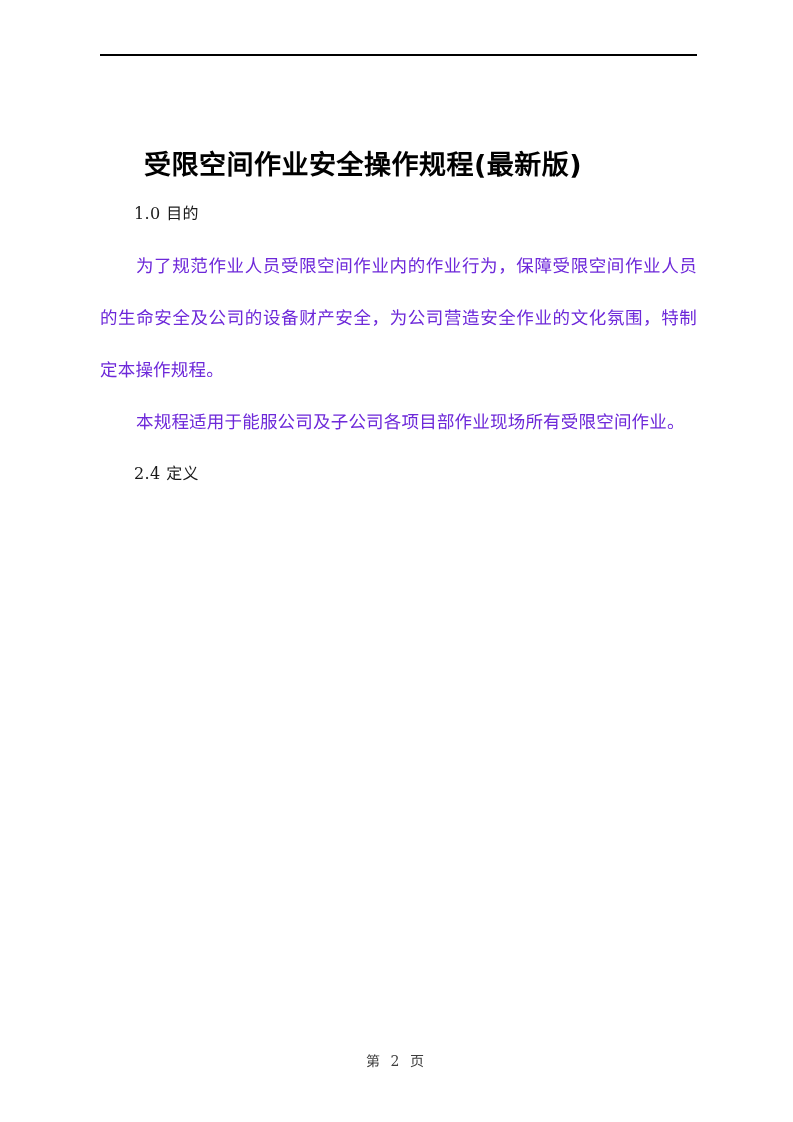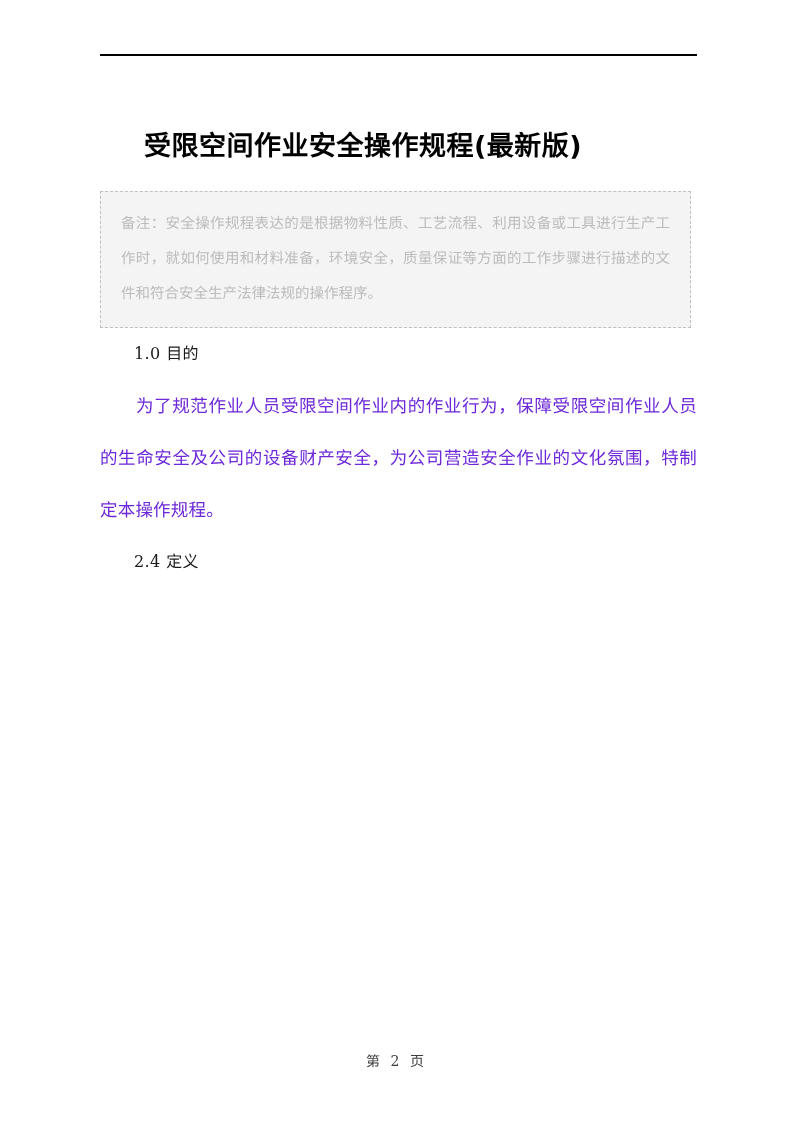--- a/index.html
+++ b/index.html
@@ -39,21 +39,21 @@
     top: 54px;
     width: 597px;
     height: 0;
     border-top: 2px solid #000000;
   }
 
   
   .content {
     position: absolute;
     left: 100px;
-    top: 45px;
+    top: 64px;
     width: 597px;
   }
 
   
   .doc-title {
     margin: 0;
     padding: 0;
     font-family: "DejaVu Sans", "Liberation Sans", sans-serif;
     font-size: 27px;
     font-weight: bold;
@@ -151,27 +151,25 @@
 <div class="page">
 
   <div class="header-area">
     <div class="header-rule"></div>
   </div>
 
   <div class="content">
 
     <h1 class="doc-title">受限空间作业安全操作规程(最新版)</h1>
 
-    <div class="note-box">
-      <p class="note-text">备注：安全操作规程表达的是根据物料性质、工艺流程、利用设备或工具进行生产工作时，就如何使用和材料准备，环境安全，质量保证等方面的工作步骤进行描述的文件和符合安全生产法律法规的操作程序。</p>
-    </div>
 
     <h2 class="section-heading spacer-first">1.0 目的</h2>
     <p class="body-para">为了规范作业人员受限空间作业内的作业行为，保障受限空间作业人员的生命安全及公司的设备财产安全，为公司营造安全作业的文化氛围，特制定本操作规程。</p>
 
+    <p class="body-para">本规程适用于能服公司及子公司各项目部作业现场所有受限空间作业。</p>
 
     <h2 class="section-heading">2.4 定义</h2>
 
   </div>
 
   <div class="footer-area">
     <div class="footer-band"></div>
     <div class="page-number">第 2 页</div>
   </div>
 

